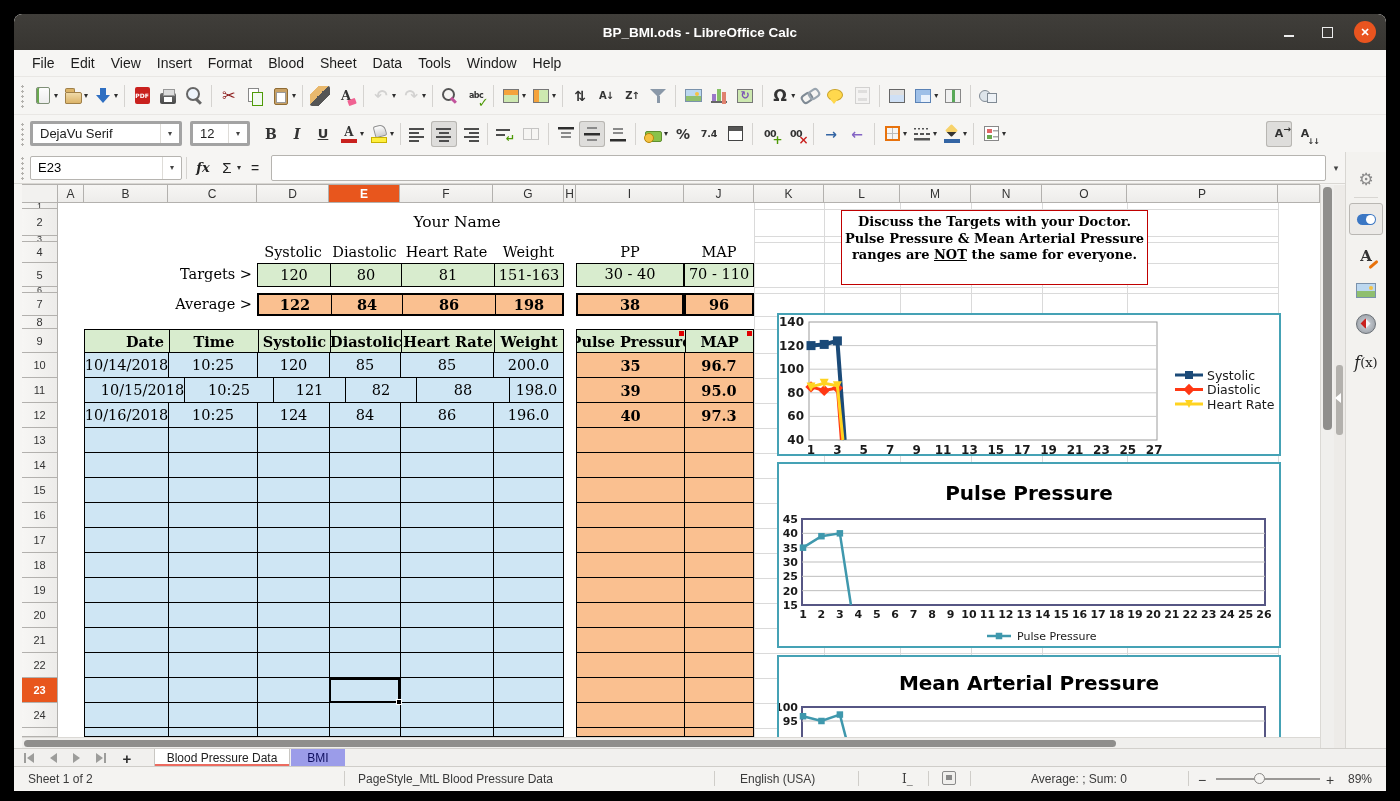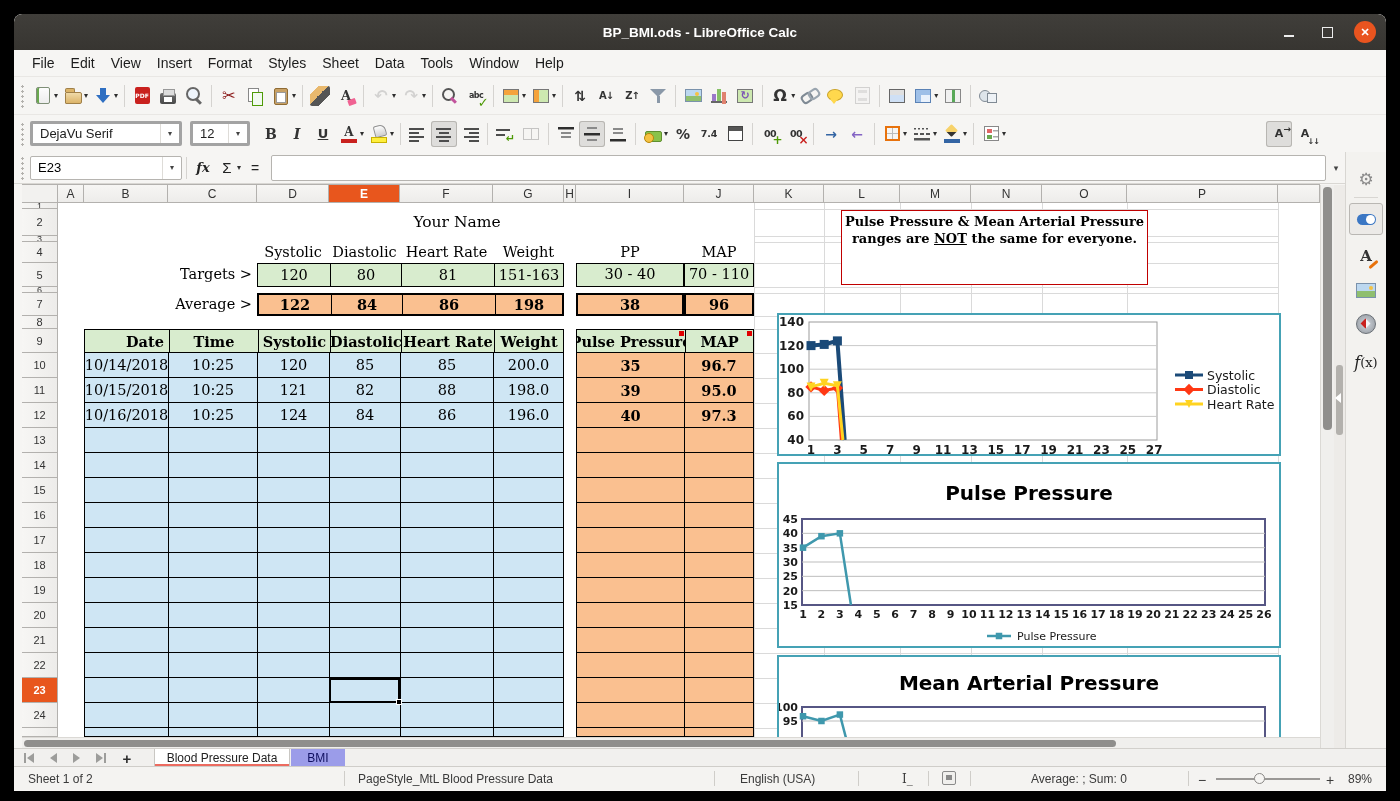--- a/index.html
+++ b/index.html
@@ -238,21 +238,21 @@
           </span>
       </span>
     </div>
 
     <div id="menubar">
         <span class="mi">File</span>
         <span class="mi">Edit</span>
         <span class="mi">View</span>
         <span class="mi">Insert</span>
         <span class="mi">Format</span>
-        <span class="mi">Styles</span>
+        <span class="mi">Blood</span>
         <span class="mi">Sheet</span>
         <span class="mi">Data</span>
         <span class="mi">Tools</span>
         <span class="mi">Window</span>
         <span class="mi">Help</span>
       </div>
 
     <div id="toolbar1" class="toolbar">
       <span class="grip"></span>
       <span id="tb1icons" style="display:contents"><span class="tbtn">
@@ -480,20 +480,21 @@
             <div class="gh" style="top: 350px;"></div>
             <div class="gh" style="top: 375px;"></div>
             <div class="gh" style="top: 400px;"></div>
             <div class="gh" style="top: 425px;"></div>
             <div class="gh" style="top: 450px;"></div>
             <div class="gh" style="top: 475px;"></div>
             <div class="gh" style="top: 500px;"></div>
             <div class="gh" style="top: 525px;"></div>
           </div>
         <div id="caution">
+          <div>Discuss the Targets with your Doctor.</div>
           <div>Pulse Pressure &amp; Mean Arterial Pressure</div>
           <div><span>ranges are </span><span class="u">NOT</span><span> the same for everyone.</span></div>
         </div>
         <div id="chart1" class="chartbox">
             <svg width="500" height="139" font-family="DejaVu Sans, sans-serif">
               <rect x="30" y="7" width="348" height="118" fill="#ffffff" stroke="#9c9c9c"></rect>
               <text x="25" y="129" text-anchor="end" font-size="12" font-weight="600" fill="#1a1a1a">40</text>
               <line x1="30" y1="101.4" x2="378" y2="101.4" stroke="#c9c9c9"></line>
               <text x="25" y="105.4" text-anchor="end" font-size="12" font-weight="600" fill="#1a1a1a">60</text>
               <line x1="30" y1="77.8" x2="378" y2="77.8" stroke="#c9c9c9"></line>
@@ -644,21 +645,21 @@
           </div>
           <div class="tb blue" style="left: 26px; top: 150px; width: 480px; height: 454px; text-align: right;">
             <div class="tr" style="height: 25px;">
               <div class="td br" style="width: 84px;">10/14/2018</div>
               <div class="td br" style="width: 89px;">10:25</div>
               <div class="td br" style="width: 72px;">120</div>
               <div class="td br" style="width: 71px;">85</div>
               <div class="td br" style="width: 93px;">85</div>
               <div class="td" style="flex: 1 1 0%;">200.0</div>
             </div>
-            <div class="tr" style="height: 25px;">
+            <div class="tr" style="height: 25px; padding-left: 16px;">
               <div class="td br" style="width: 84px;">10/15/2018</div>
               <div class="td br" style="width: 89px;">10:25</div>
               <div class="td br" style="width: 72px;">121</div>
               <div class="td br" style="width: 71px;">82</div>
               <div class="td br" style="width: 93px;">88</div>
               <div class="td" style="flex: 1 1 0%;">198.0</div>
             </div>
             <div class="tr" style="height: 25px;">
               <div class="td br" style="width: 84px;">10/16/2018</div>
               <div class="td br" style="width: 89px;">10:25</div>

